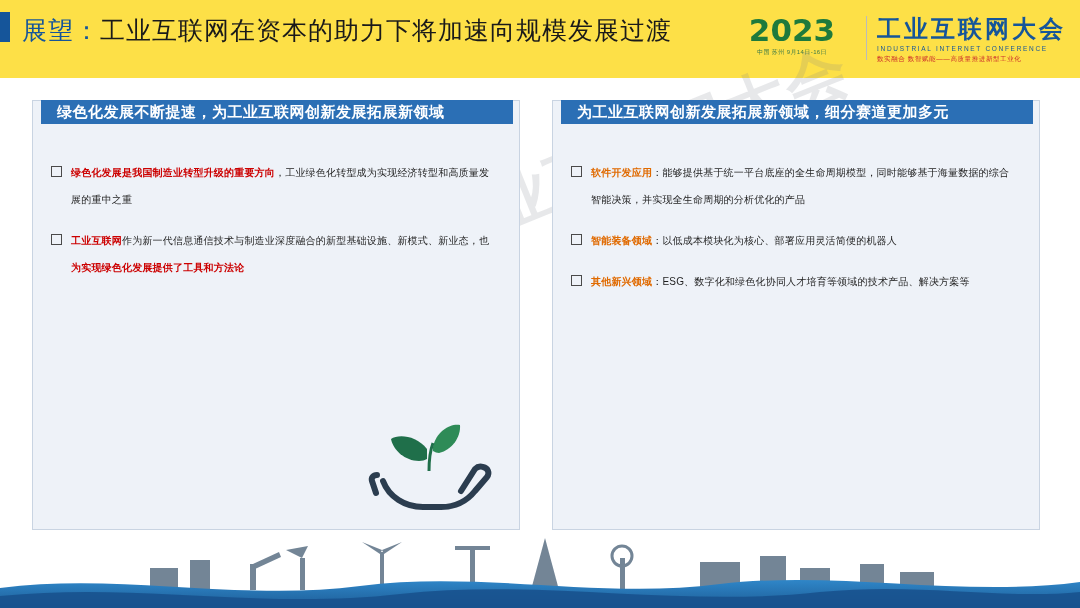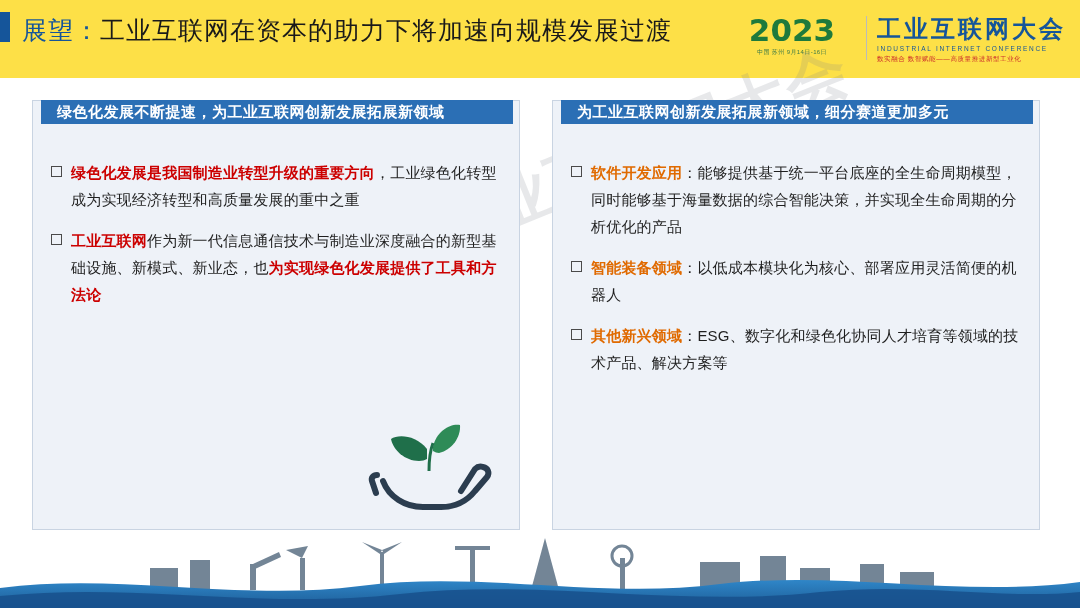--- a/index.html
+++ b/index.html
@@ -69,21 +69,21 @@
     box-sizing:border-box;
   }
   .item{
     display:flex;align-items:flex-start;margin-bottom:14px;
   }
   .bullet{
     flex:0 0 auto;width:9px;height:9px;border:1.4px solid #4a4a4a;margin-top:7px;margin-right:9px;
     background:transparent;
   }
   .item-text{
-    font-size:15px;line-height:27px;color:#1f1f1f;letter-spacing:0.2px;
+    font-size:10px;line-height:27px;color:#1f1f1f;letter-spacing:0.2px;
   }
   .red{color:#cc0000;font-weight:bold;}
   .orange{color:#e06a00;font-weight:bold;}
   
   .plant-icon{position:absolute;left:330px;top:318px;width:130px;height:100px;}
   
   .footer{
     position:absolute;left:0;bottom:0;width:1080px;height:80px;overflow:hidden;
   }
 </style>

